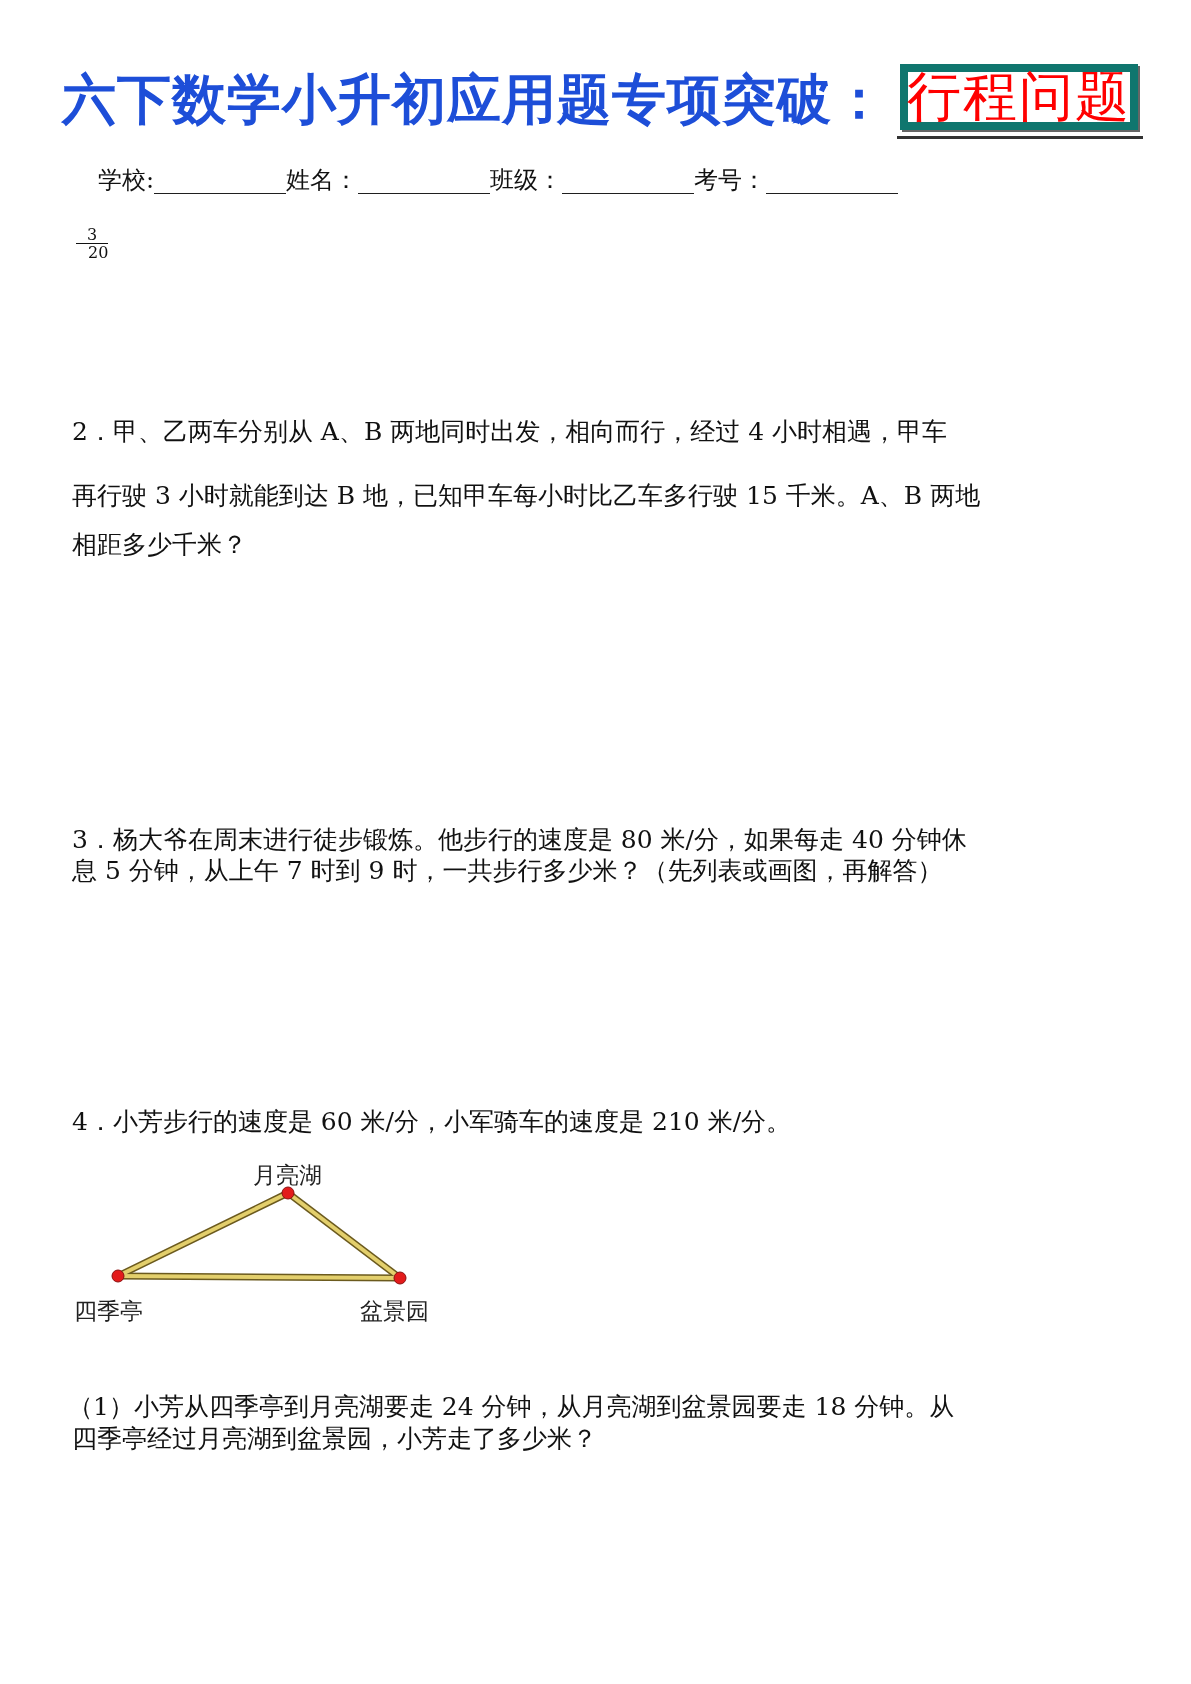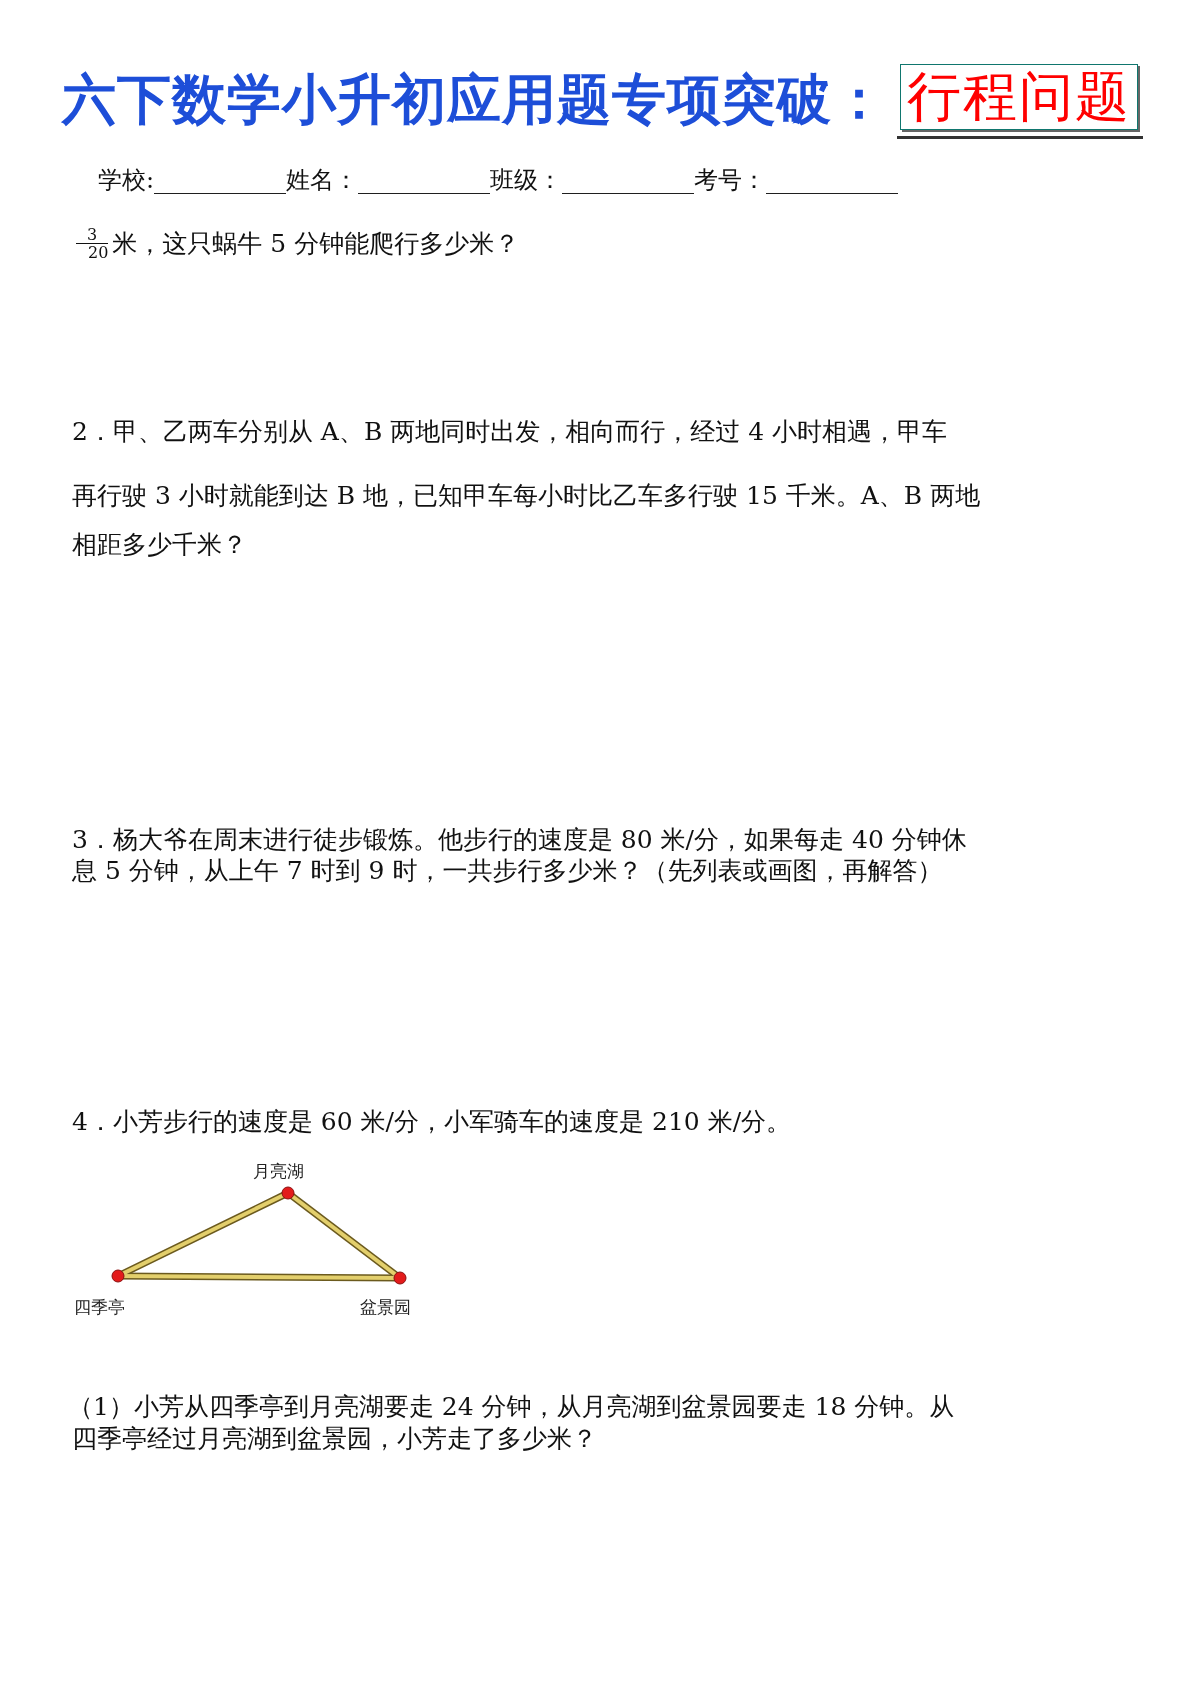--- a/index.html
+++ b/index.html
@@ -1,46 +1,46 @@
 <!DOCTYPE html>
 <html><head>
 <meta charset="utf-8">
 <style>
   html, body { margin:0; padding:0; background:#ffffff; }
   body { width:1191px; height:1684px; position:relative; overflow:hidden;
          font-family:"DejaVu Serif","Liberation Serif",serif; color:#111; }
   .abs { position:absolute; white-space:nowrap; }
   .title { left:62px; top:60px; font-family:"DejaVu Sans","Liberation Sans",sans-serif;
            font-weight:bold; font-size:54px; letter-spacing:1px; color:#1d4ed8; line-height:80px; }
-  .topic-box { left:900px; top:64px; width:238px; height:66px; border:1px solid #0f766e;
+  .topic-box { left:900px; top:64px; width:238px; height:66px; border:8px solid #0f766e;
                box-sizing:border-box; background:#fff; display:flex; align-items:center; justify-content:center;
                box-shadow:2px 2px 0 #666; }
   .topic-box span { color:#ff0000; font-size:54px; font-family:"DejaVu Sans","Liberation Sans",sans-serif; line-height:60px; letter-spacing:2px; }
   .topic-underline { left:897px; top:136px; width:246px; height:3px; background:#333; }
   .info { left:98px; top:163px; font-size:24px; line-height:34px; }
   .q { left:72px; font-size:25px; line-height:36px; }
   .frac { display:inline-block; vertical-align:middle; text-align:center; font-size:16px; line-height:17px; margin:0 4px; position:relative; top:-2px; }
   .frac .num { display:block; border-bottom:1px solid #111; padding:0 1px; }
   .frac .den { display:block;margin-left:12px; }
   .diagram { left:60px; top:1160px; width:400px; height:170px; }
-  .lbl { position:absolute; font-size:17px; color:#222; white-space:nowrap; }
+  .lbl { position:absolute; font-size:23px; color:#222; white-space:nowrap; }
 </style>
 </head>
 <body>
 
 <div class="abs title">六下数学小升初应用题专项突破：</div>
 <div class="abs topic-box">
   <span>行程问题</span>
 </div>
 <div class="abs topic-underline"></div>
 
 <div class="abs info">学校:___________姓名：___________班级：___________考号：___________</div>
 
 <div class="abs q" style="top:226px;">
-  <span class="frac"><span class="num">3</span><span class="den">20</span></span><span>米，这只蜗牛 5 分钟能爬行多少米？</span>
+  <span class="frac"><span class="num">3</span><span class="den">20</span></span>
 </div>
 
 <div class="abs q" style="top:414px;">2．甲、乙两车分别从 A、B 两地同时出发，相向而行，经过 4 小时相遇，甲车</div>
 <div class="abs q" style="top:478px;">再行驶 3 小时就能到达 B 地，已知甲车每小时比乙车多行驶 15 千米。A、B 两地</div>
 <div class="abs q" style="top:527px;">相距多少千米？</div>
 
 <div class="abs q" style="top:822px;">3．杨大爷在周末进行徒步锻炼。他步行的速度是 80 米/分，如果每走 40 分钟休</div>
 <div class="abs q" style="top:853px;">息 5 分钟，从上午 7 时到 9 时，一共步行多少米？（先列表或画图，再解答）</div>
 
 <div class="abs q" style="top:1104px;">4．小芳步行的速度是 60 米/分，小军骑车的速度是 210 米/分。</div>

